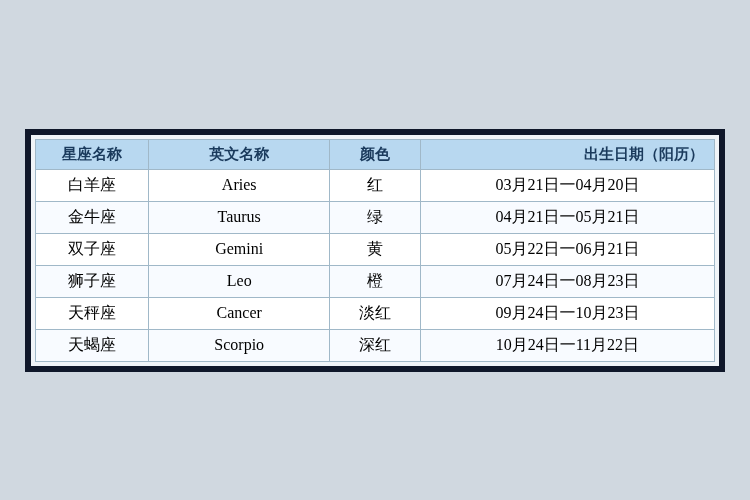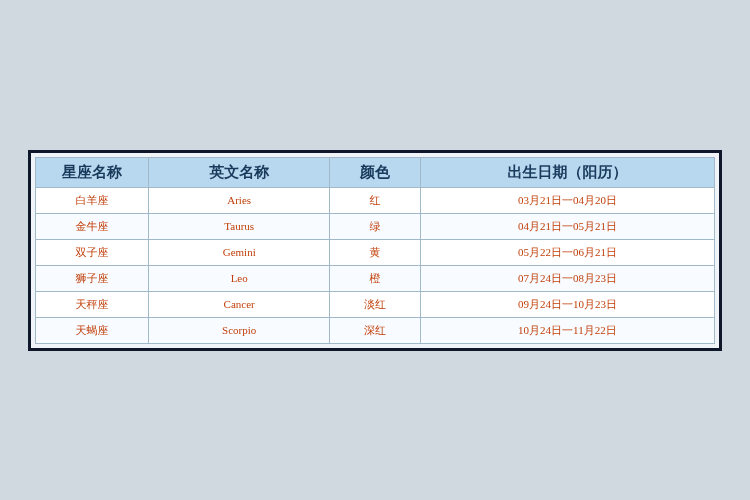--- a/index.html
+++ b/index.html
@@ -7,51 +7,51 @@
       width: 750px;
       height: 500px;
       background-color: #d0d8e0;
       display: flex;
       align-items: center;
       justify-content: center;
       font-family: "SimSun", "宋体", serif;
     }
     .table-container {
       background: #f0f4f8;
-      border: 3px solid #0f172a;
+      border: 6px solid #0f172a;
       padding: 4px;
     }
     table {
       border-collapse: collapse;
       width: 680px;
     }
     th, td {
       border: 1px solid #a0b8c8;
       text-align: center;
       padding: 5px 10px;
-      font-size: 11px;
-      color: #c2410c;
+      font-size: 16px;
+      color: #000000;
       white-space: nowrap;
     }
     thead th {
       background-color: #b8d8f0;
       font-weight: bold;
       color: #1a3a5c;
       font-size: 15px;
     }
     tbody tr {
       background-color: #ffffff;
     }
     tbody tr:nth-child(even) {
       background-color: #f8fbff;
     }
     .col-zh { width: 100px; }
     .col-en { width: 160px; }
     .col-color { width: 80px; }
-    .col-date { width: 260px; }
+    .col-date { width: 260px; text-align: right; }
   </style>
 </head>
 <body>
 
 <div class="table-container">
   <table>
     <thead>
       <tr>
         <th class="col-zh">星座名称</th>
         <th class="col-en">英文名称</th>

